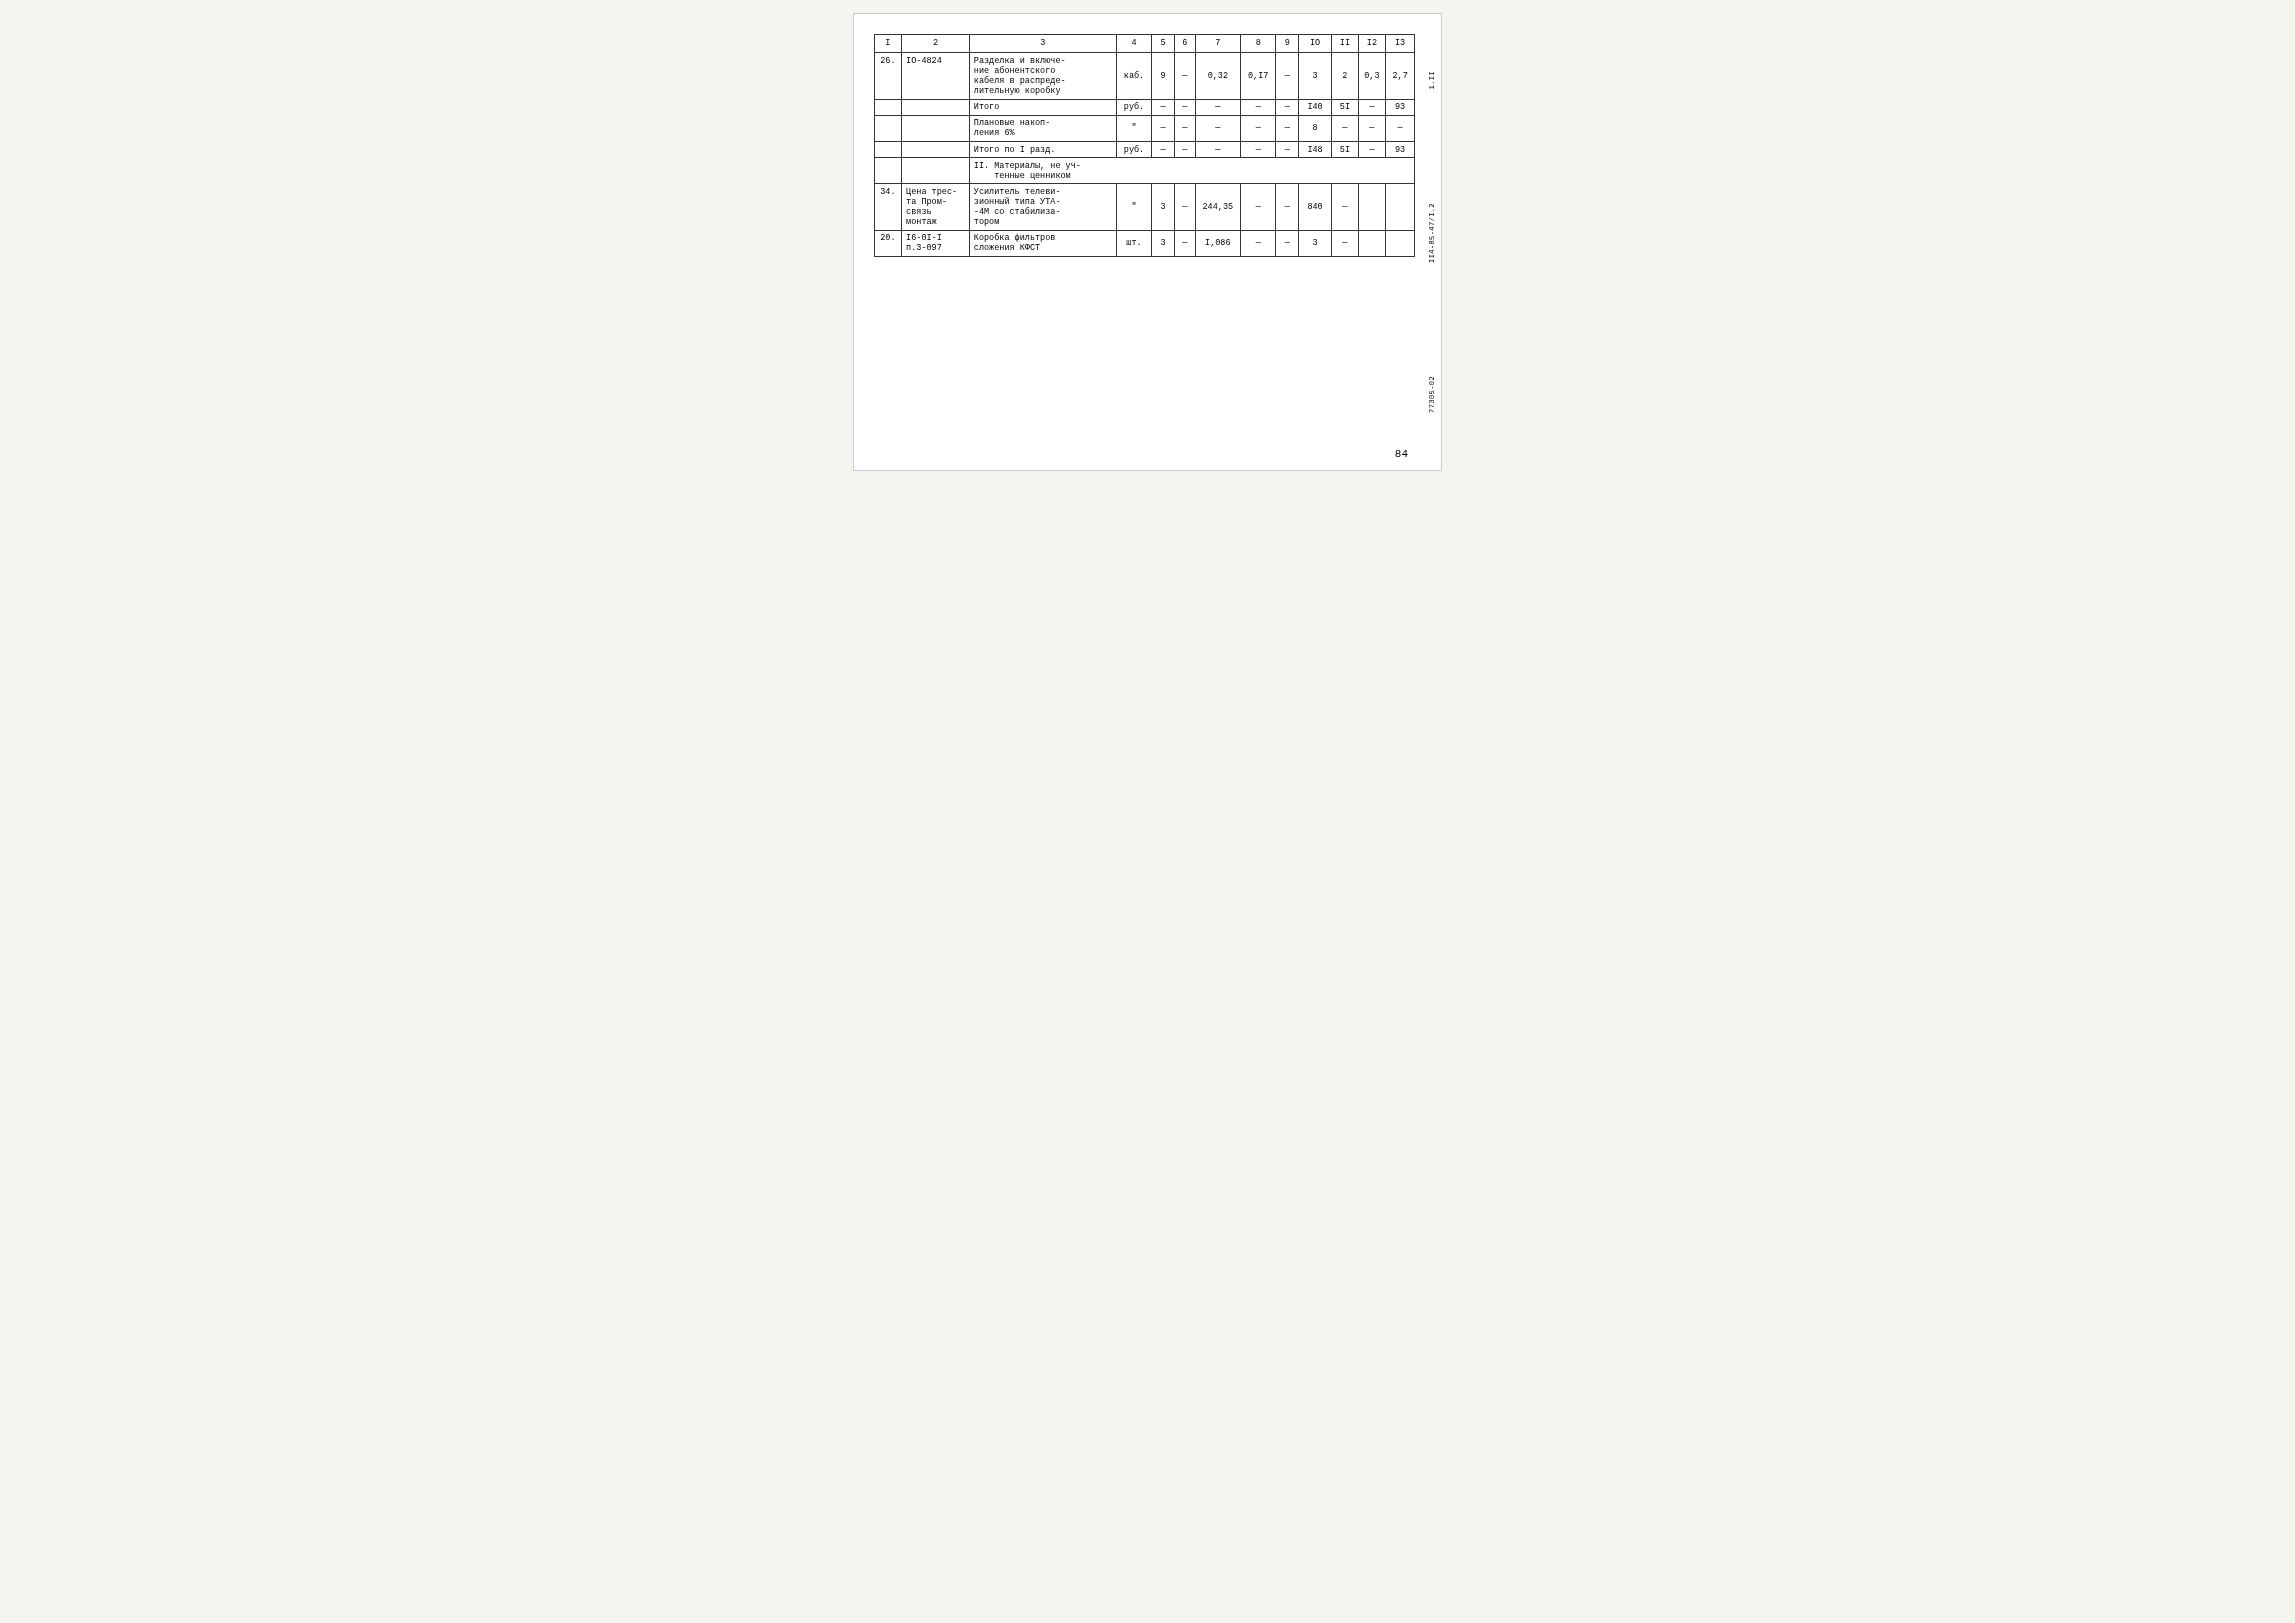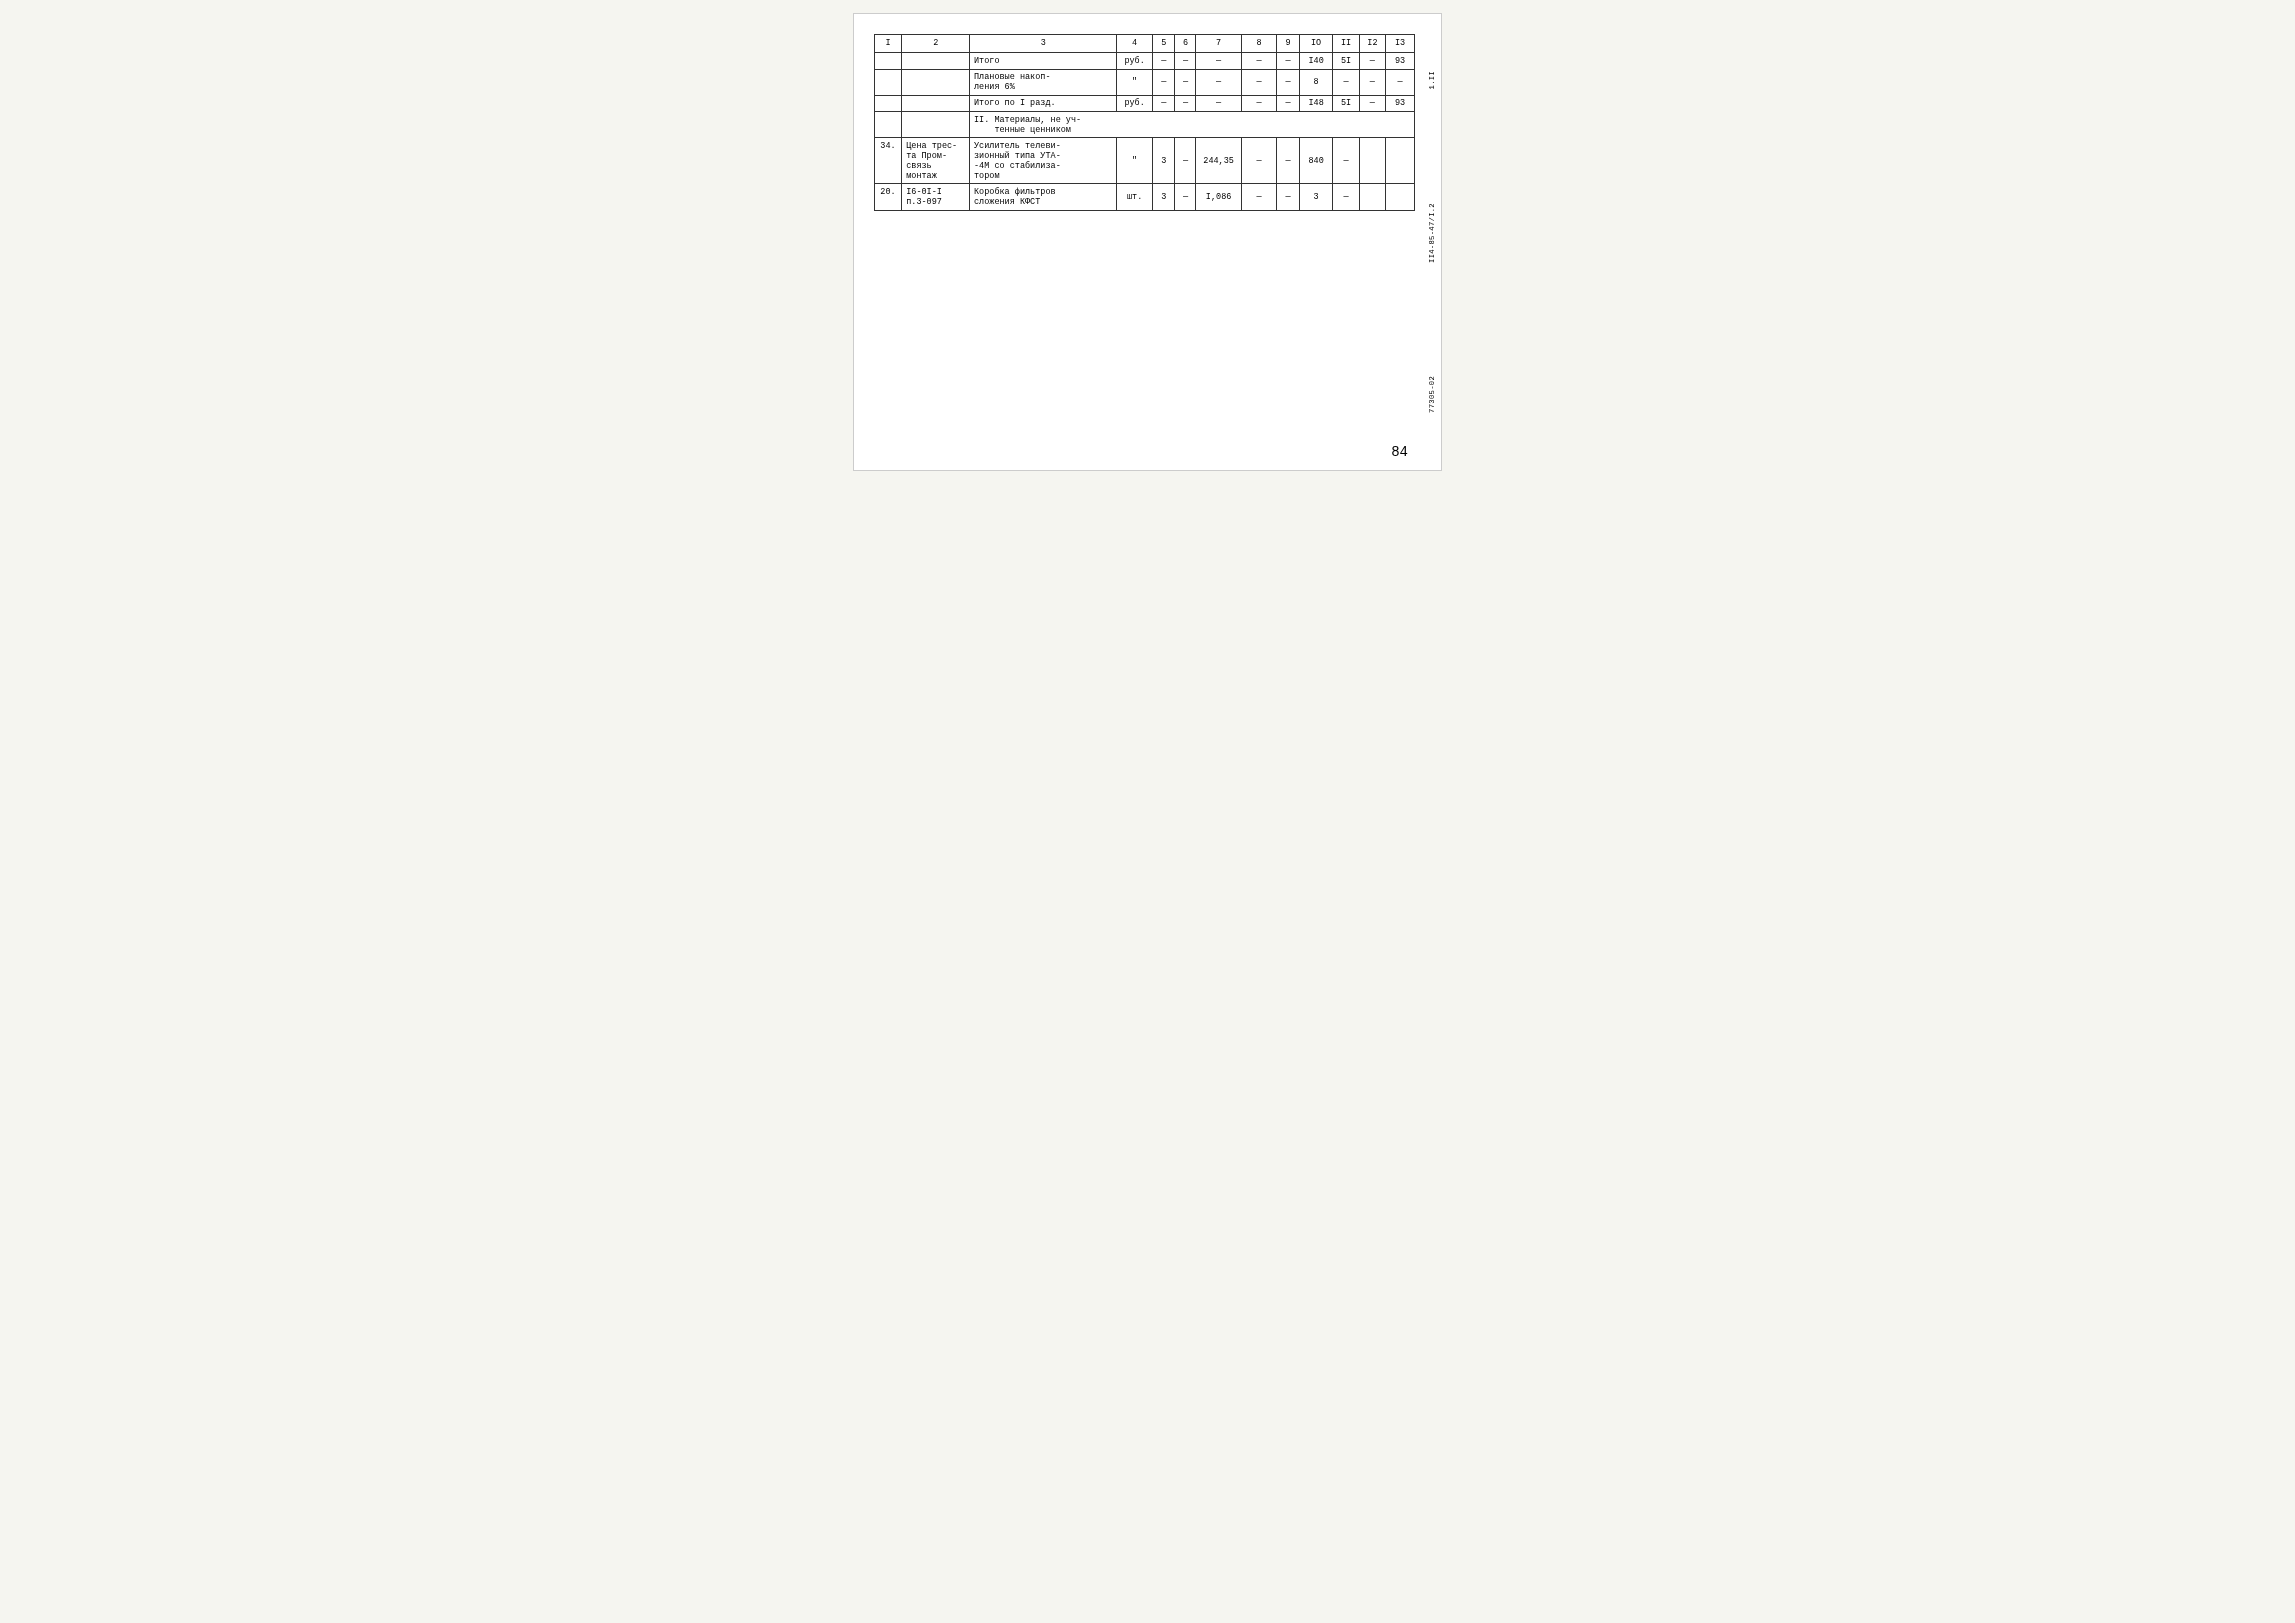--- a/index.html
+++ b/index.html
@@ -58,21 +58,21 @@
       writing-mode: vertical-rl;
       transform: rotate(180deg);
       font-size: 7.2px;
       letter-spacing: 0.3px;
     }
     .underline { }
     .page-num {
       position: absolute;
       right: 33px;
       bottom: 9.8px;
-      font-size: 14px;
+      font-size: 11px;
       font-family: 'Courier New', Courier, monospace;
     }
   </style>
 </head>
 <body>
 
 <div class="page">
   <table>
     <colgroup>
       <col style="width:18.3px">
@@ -101,20 +101,37 @@
         <th>8</th>
         <th>9</th>
         <th>IO</th>
         <th>II</th>
         <th>I2</th>
         <th>I3</th>
       </tr>
     </thead>
     <tbody>
 
+      <tr>
+        <td class="center td-top">26.</td>
+        <td class="td-top">IO-4824</td>
+        <td class="td-top">
+          Разделка и включе-<br>ние абонентского<br>кабеля в распреде-<br>лительную коробку
+        </td>
+        <td class="center">каб.</td>
+        <td class="center">9</td>
+        <td class="center">—</td>
+        <td class="center">0,32</td>
+        <td class="center">0,I7</td>
+        <td class="center">—</td>
+        <td class="center">3</td>
+        <td class="center">2</td>
+        <td class="center">0,3</td>
+        <td class="center">2,7</td>
+      </tr>
 
 
       <tr>
         <td></td>
         <td></td>
         <td>Итого</td>
         <td class="center">руб.</td>
         <td class="center">—</td>
         <td class="center">—</td>
         <td class="center">—</td>

